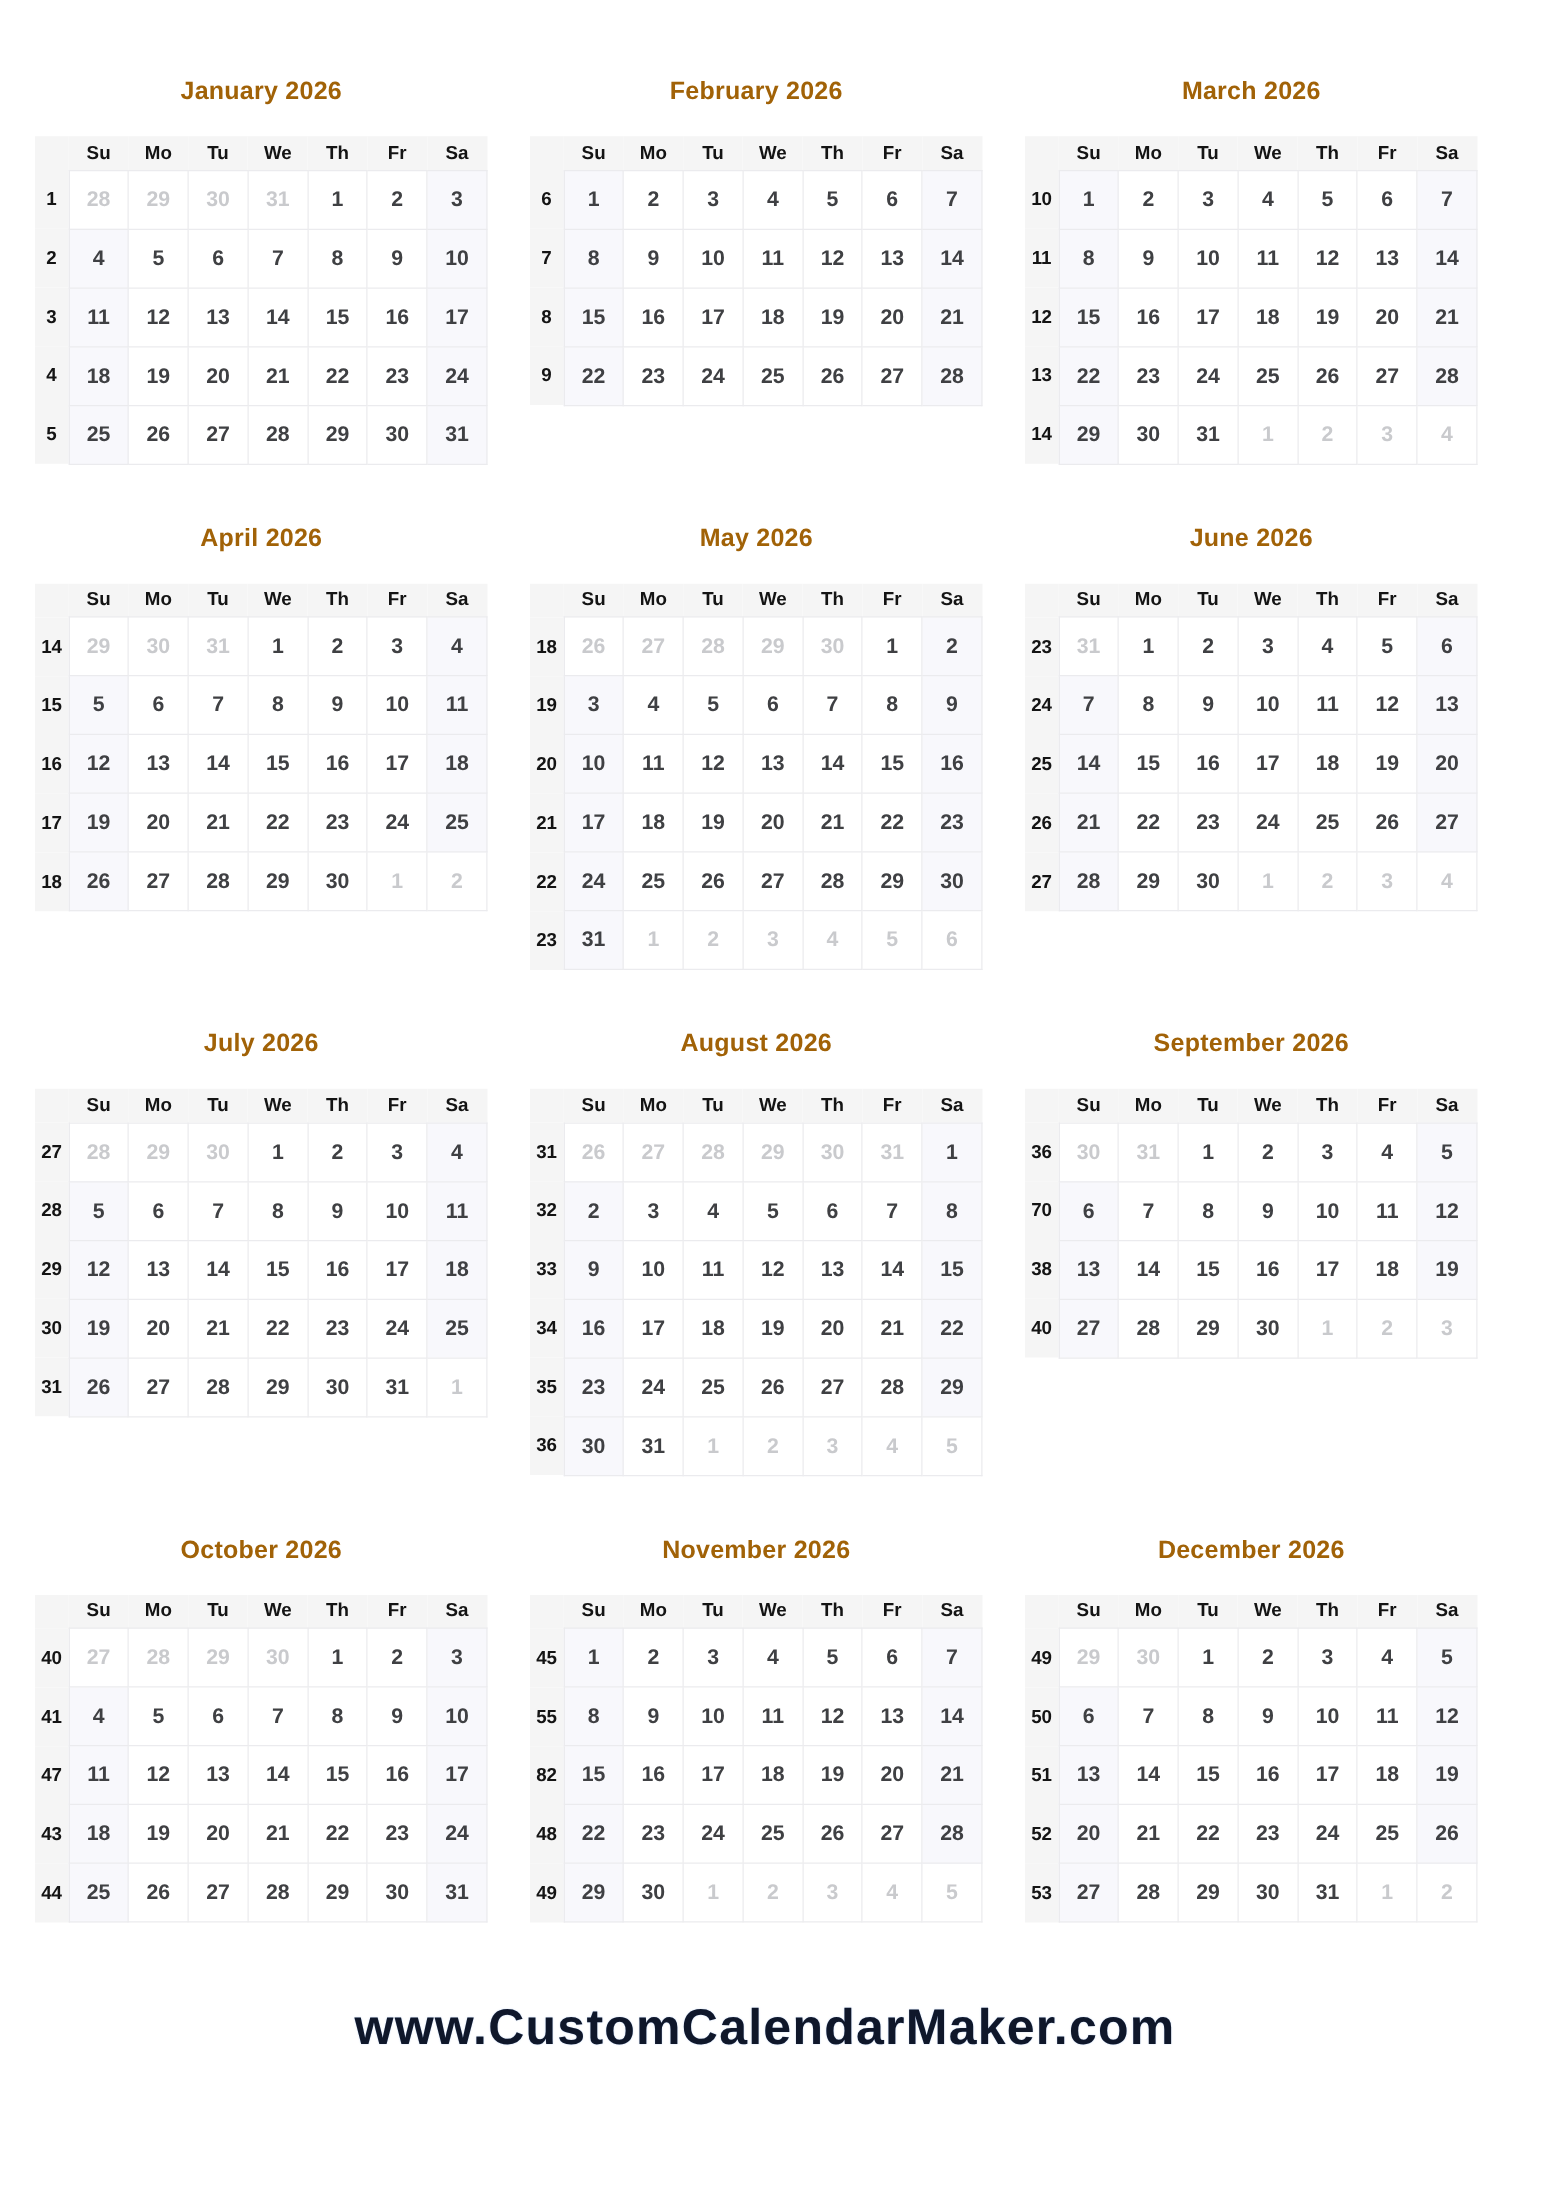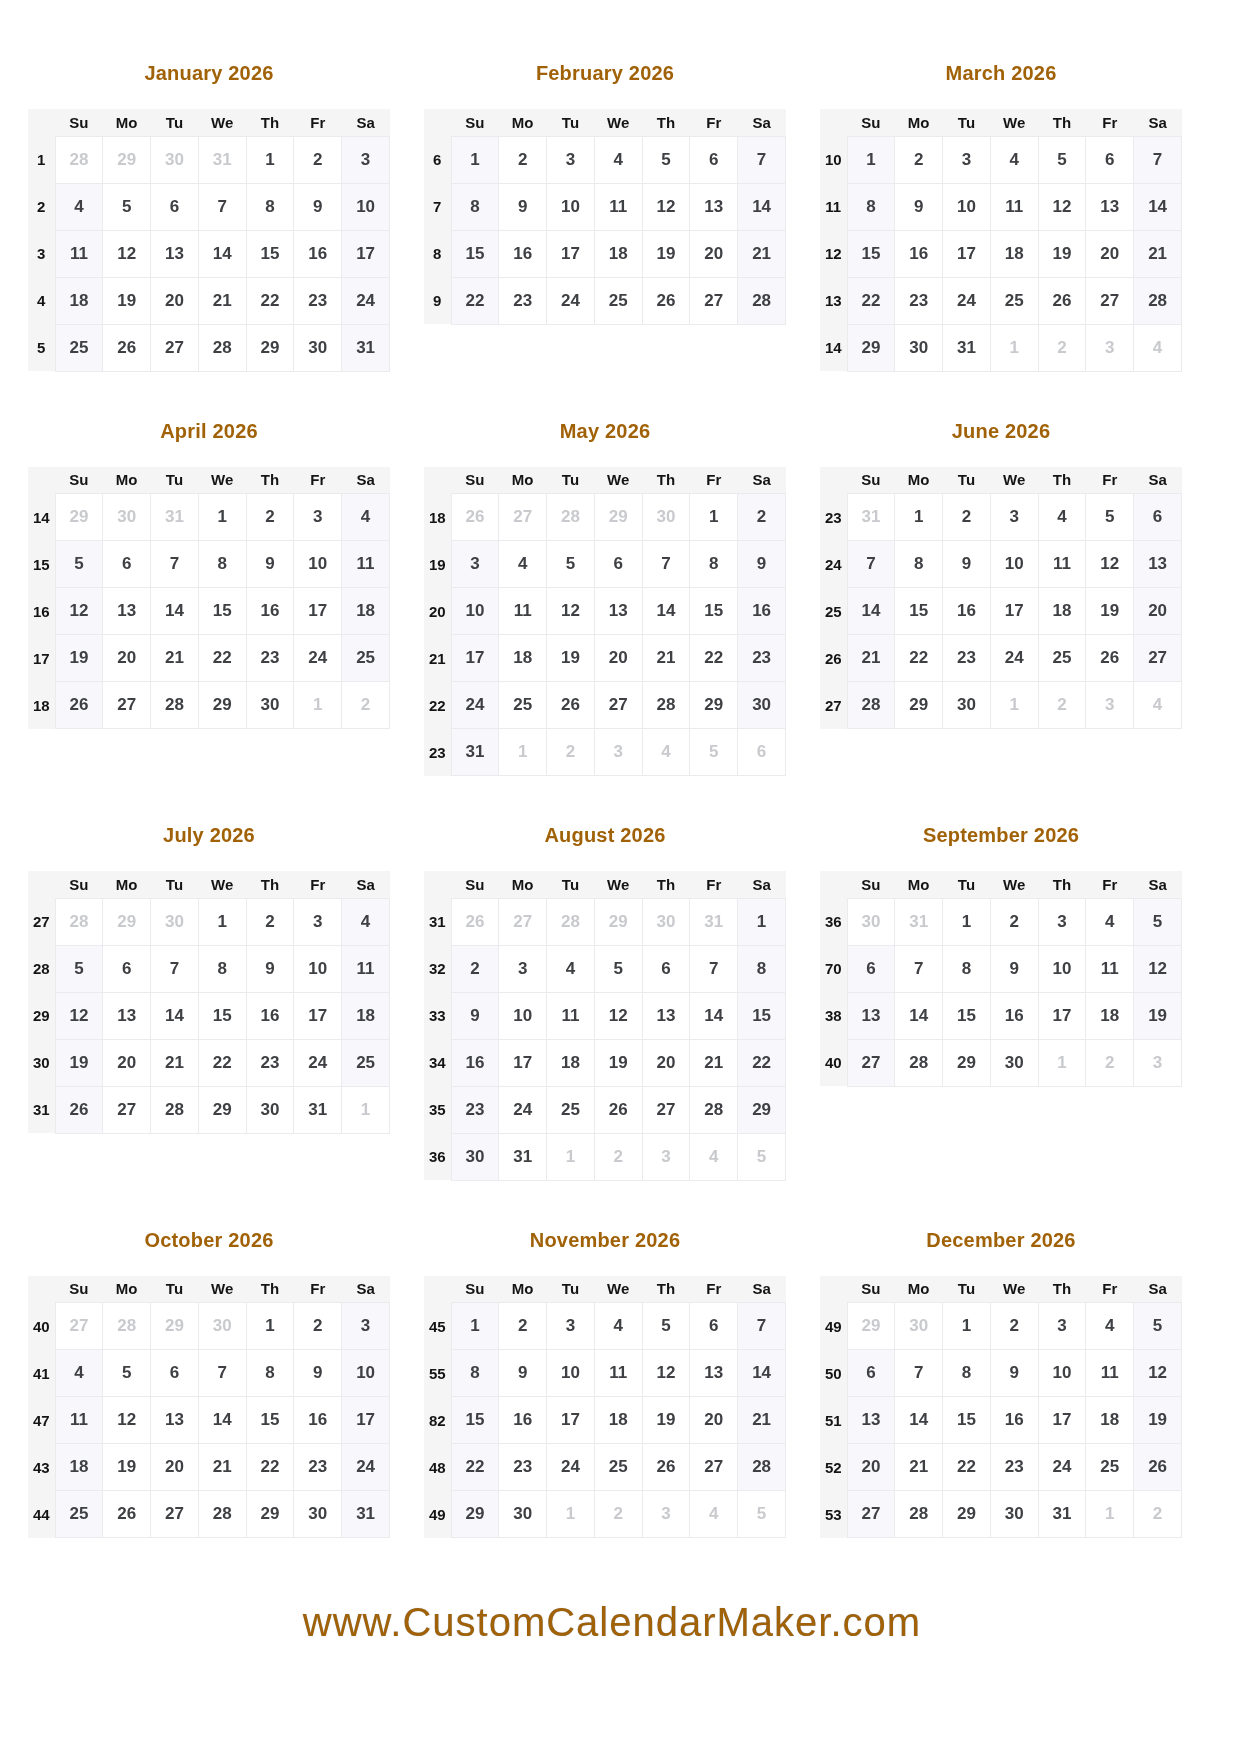--- a/index.html
+++ b/index.html
@@ -67,22 +67,22 @@
     font-weight: 700;
     color: #3f4043;
     padding: 0;
   }
   table.cal td.day.weekend { background: #f8f8fc; }
   table.cal td.day.other { color: #c9cacd; background: #ffffff; }
   .footer {
     margin-top: 62px;
     text-align: center;
     font-size: 40px;
-    font-weight: 400;
-    color: #a16207;
+    font-weight: 700;
+    color: #0f172a;
     letter-spacing: 1px;
     text-shadow: 0 0 1px rgba(93,140,219,0.55);
   }
 </style>
 </head>
 <body>
 
 <div class="page">
   <div id="months-grid">
       <div class="months-row">

